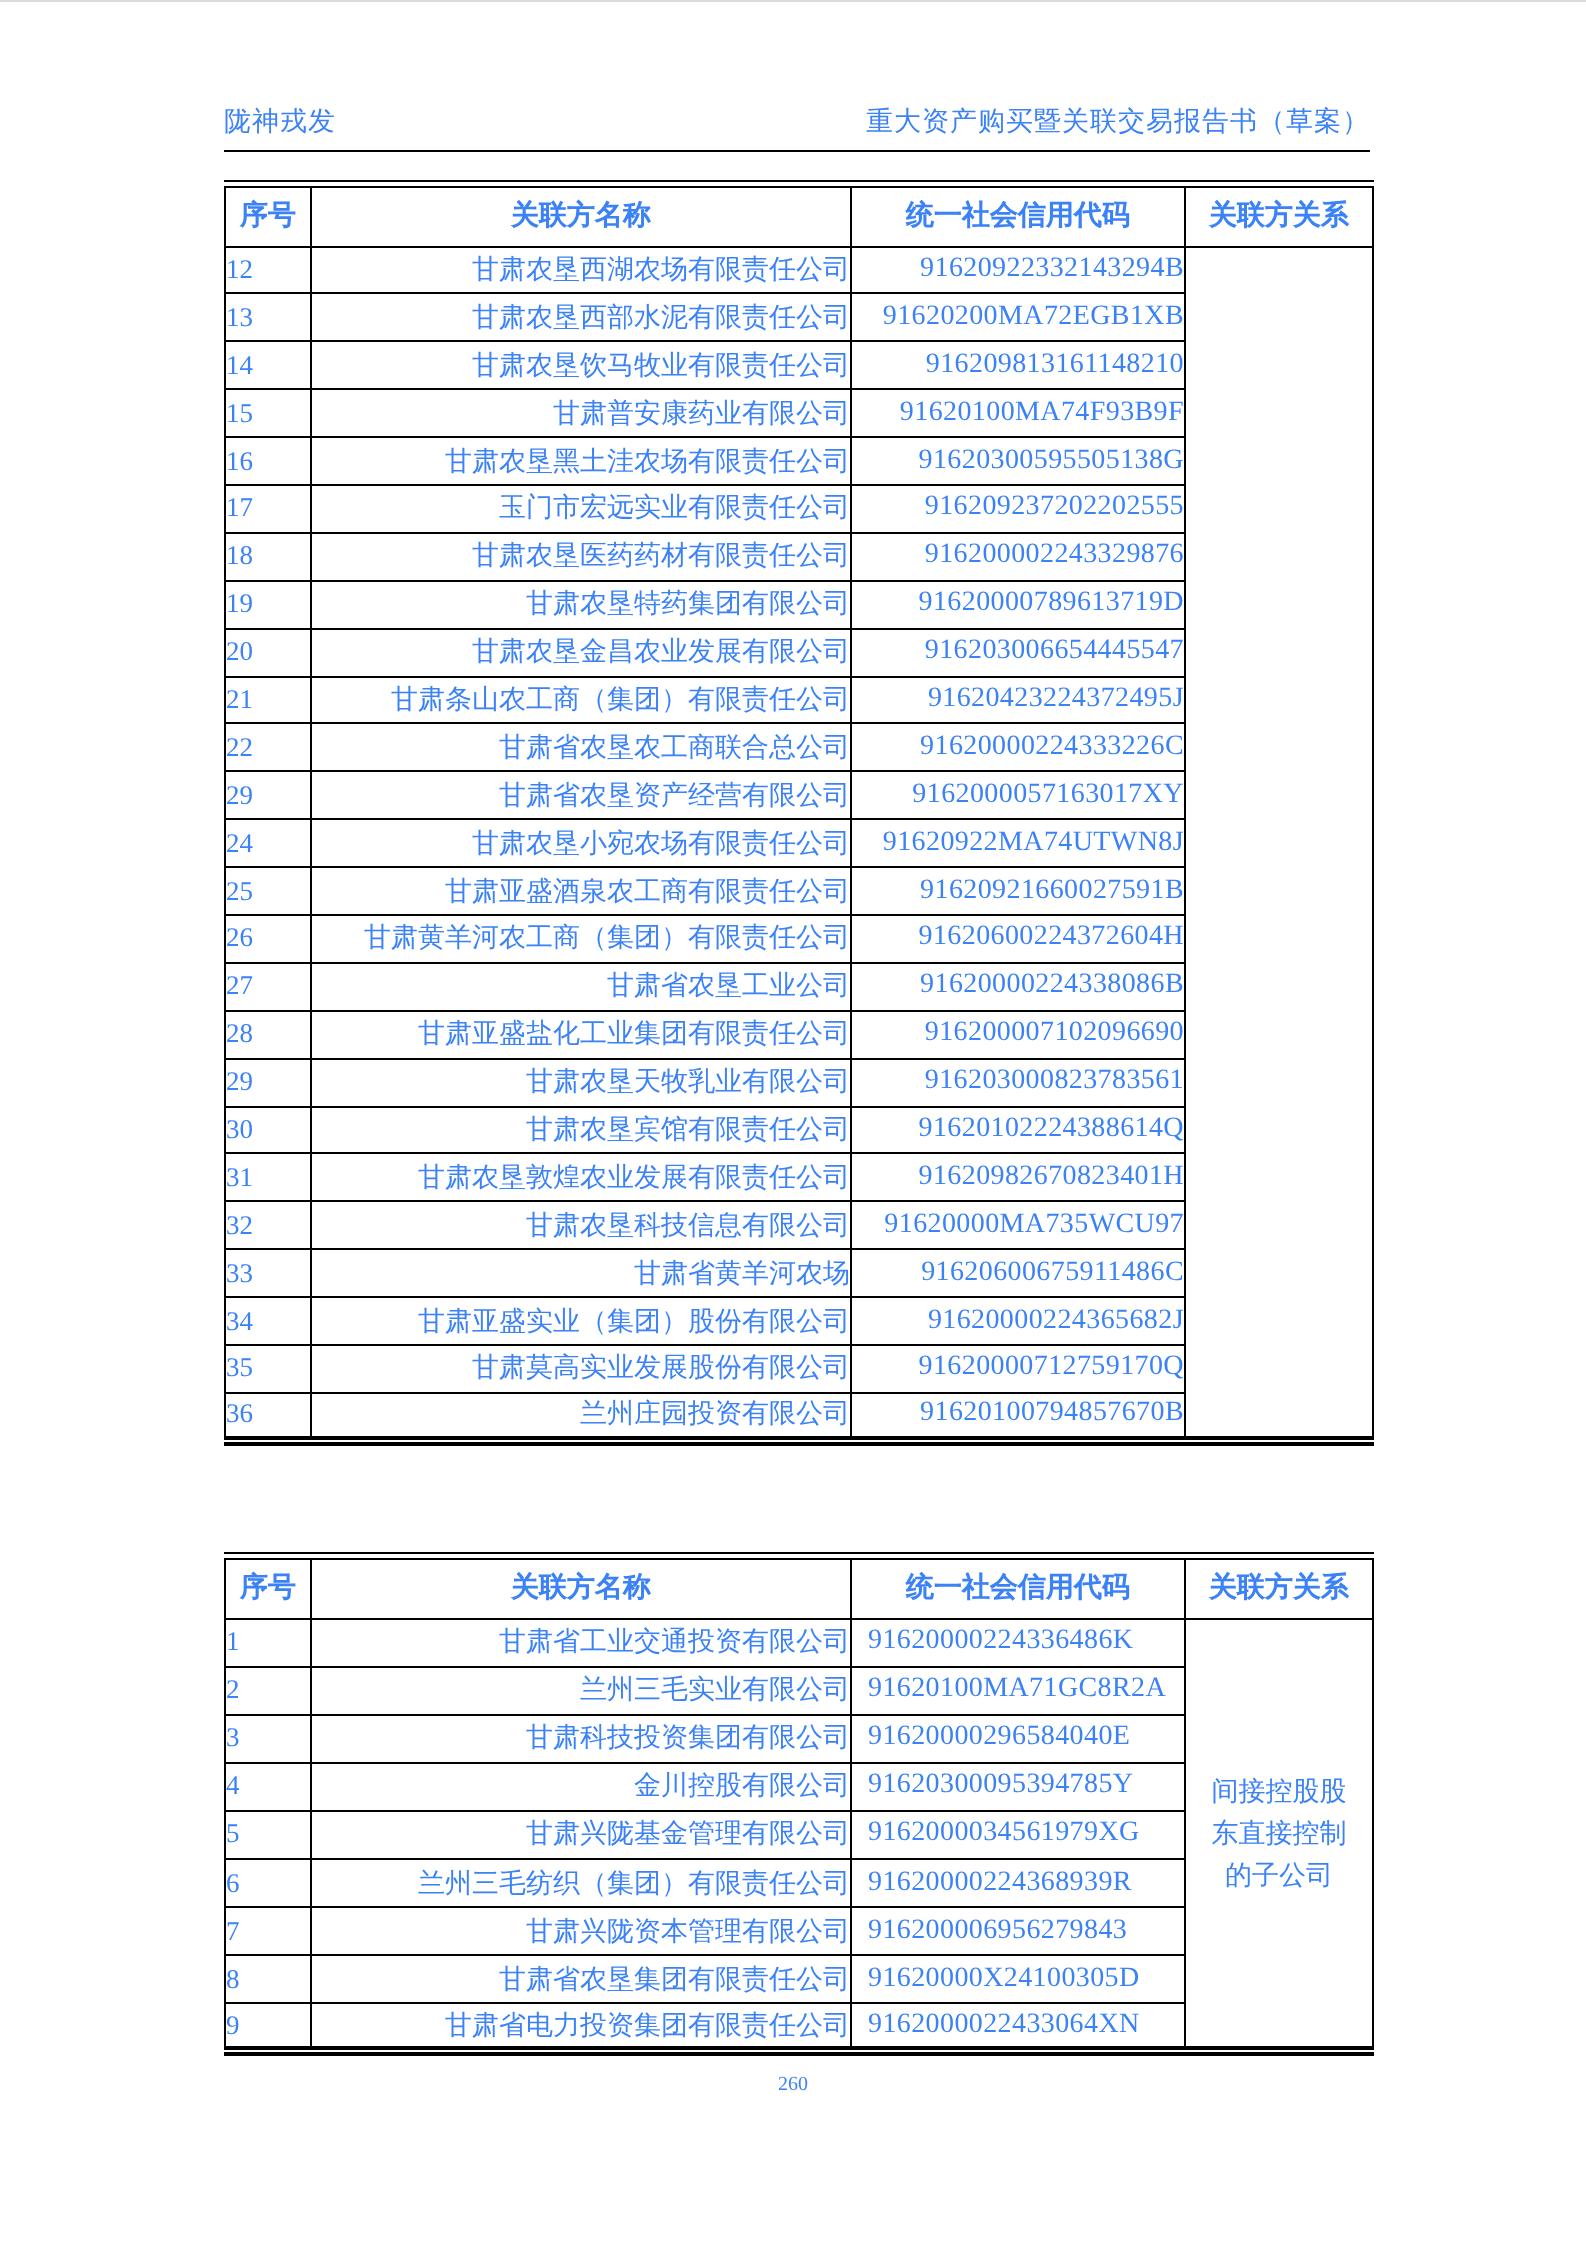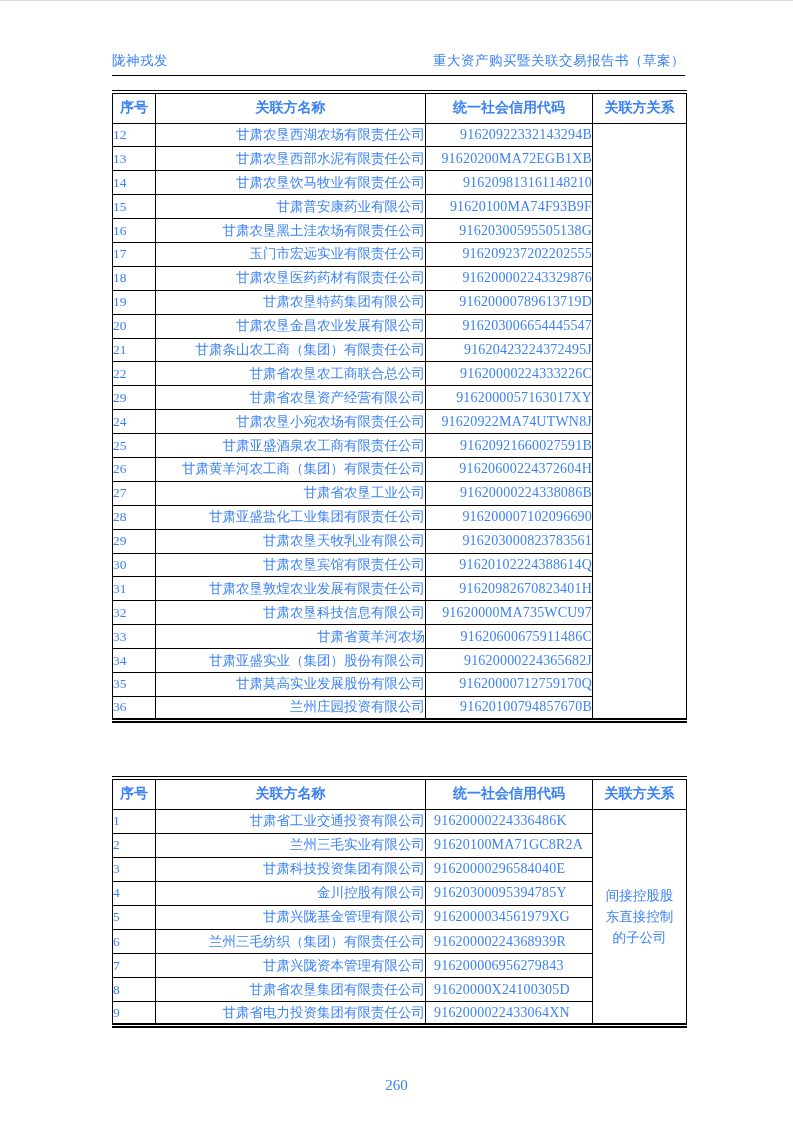--- a/index.html
+++ b/index.html
@@ -39,22 +39,22 @@
   td.relation-cell {
     text-align:center; vertical-align:middle;
     white-space:normal; line-height:21px; padding:16px 9px; font-size:13.5px;
   }
 
   .section-heading {
     position:absolute; left:148px; top:732px;
     font-size:16px; letter-spacing:1px;
   }
   .page-number {
-    position:absolute; left:0; width:100%; top:1077px;
-    text-align:center; font-size:15px;
+    position:absolute; left:0; width:100%; top:1037px;
+    text-align:center; font-size:10px;
   }
 </style>
 </head>
 <body>
 
 <div class="page">
   <div class="scan-edge"></div>
 
   <div class="running-header">
     <span>陇神戎发</span>

